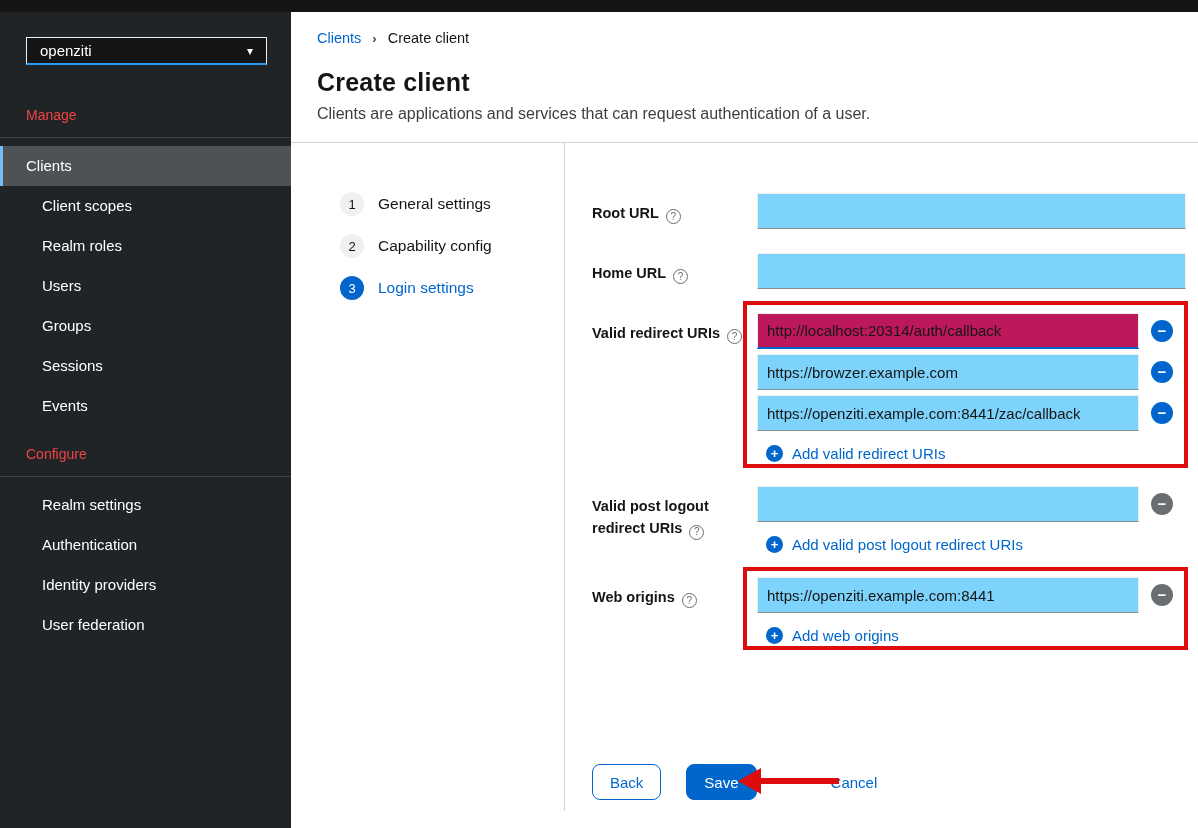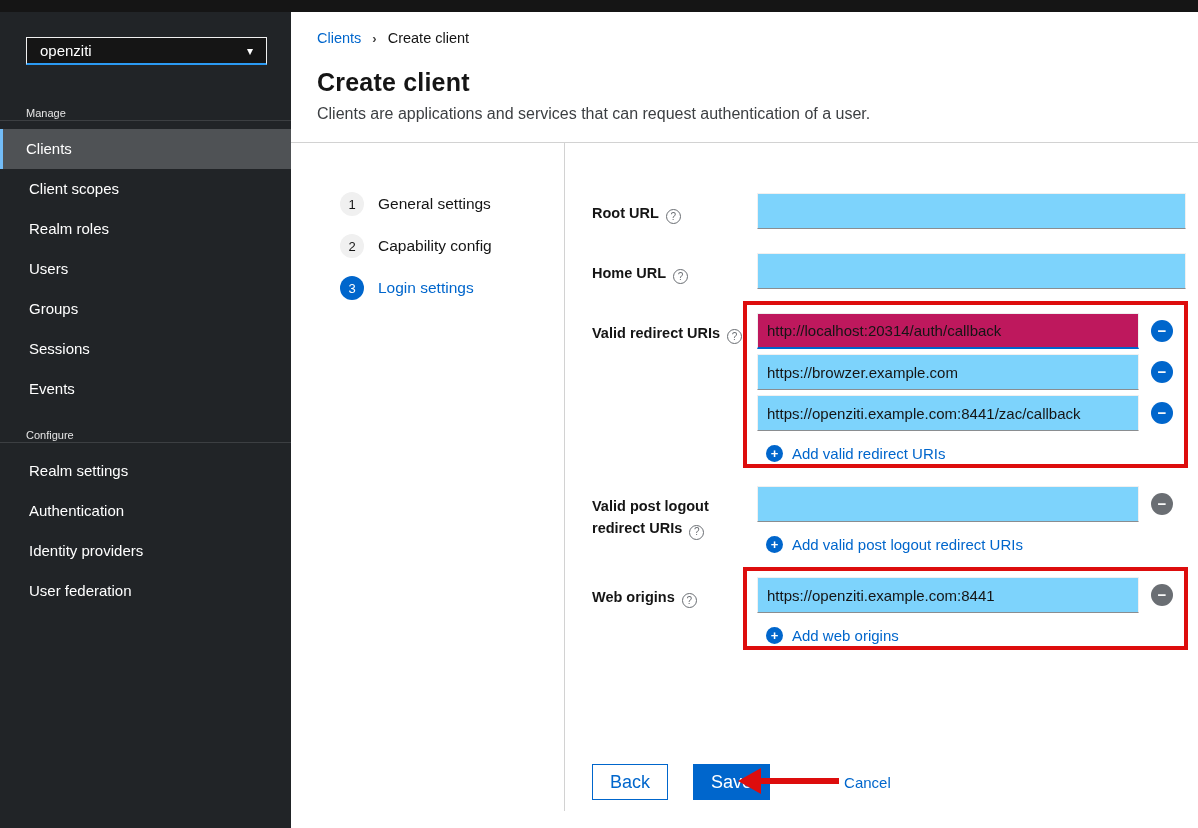--- a/index.html
+++ b/index.html
@@ -21,26 +21,26 @@
     margin:25px 24px 0 26px; height:28px;
     border:1px solid #f0f0f0; border-bottom:2px solid #2b9af3;
     background:#151515; color:#fff;
     display:flex; align-items:center; justify-content:space-between;
     padding:0 13px; font-size:15px; cursor:pointer;
   }
   .realm-caret { font-size:12px; color:#fff; }
   .nav-section { margin-top:42px; }
   .nav-section + .nav-section { margin-top:20px; }
   .nav-section-title {
-    color:#e5e5e5; font-size:11px; padding:0 0 1px 26px;
+    color:#ef4444; font-size:14px; padding:0 0 14px 26px;
     border-bottom:1px solid #3c3f42;
   }
   .nav-list { list-style:none; padding-top:8px; }
   .nav-item {
-    height:40px; line-height:40px; padding-left:26px;
+    height:40px; line-height:40px; padding-left:39px;
     color:#ffffff; font-size:15px; cursor:pointer;
     border-left:3px solid transparent;
   }
   .nav-item.active {
     background:#4f5255; border-left:3px solid #73bcf7; padding-left:23px;
   }
 
   
   .main { position:absolute; left:291px; top:12px; right:0; bottom:0; background:#fff; }
   .page-header { padding:18px 0 0 26px; }
@@ -112,21 +112,21 @@
   .annotation-box {
     position:absolute; border:4px solid #dd0d0d;
     pointer-events:none; z-index:6;
   }
   .box-redirect { left:-14px; right:-2px; top:-12px; bottom:-6px; }
   .box-origins  { left:-14px; right:-2px; top:-10px; bottom:-6px; }
 
   
   .actions { display:flex; align-items:center; margin-top:120px; position:relative; height:36px; }
   .btn {
-    height:36px; border-radius:0; font-size:18px;
+    height:36px; border-radius:8px; font-size:15px;
     font-family:"Liberation Sans",sans-serif; cursor:pointer; padding:0 17px;
   }
   .btn-back { background:#fff; color:#0066cc; border:1px solid #0066cc; }
   .btn-save { background:#0066cc; color:#fff; border:1px solid #0066cc; margin-left:25px; }
   .cancel-link { color:#0066cc; font-size:15px; text-decoration:none; margin-left:74px; cursor:pointer; }
   .annotation-arrow { position:absolute; left:146px; top:4px; width:101px; height:26px; z-index:6; pointer-events:none; }
   .arrow-head {
     position:absolute; left:0; top:0; width:0; height:0;
     border-top:13px solid transparent; border-bottom:13px solid transparent;
     border-right:23px solid #dd0d0d;

